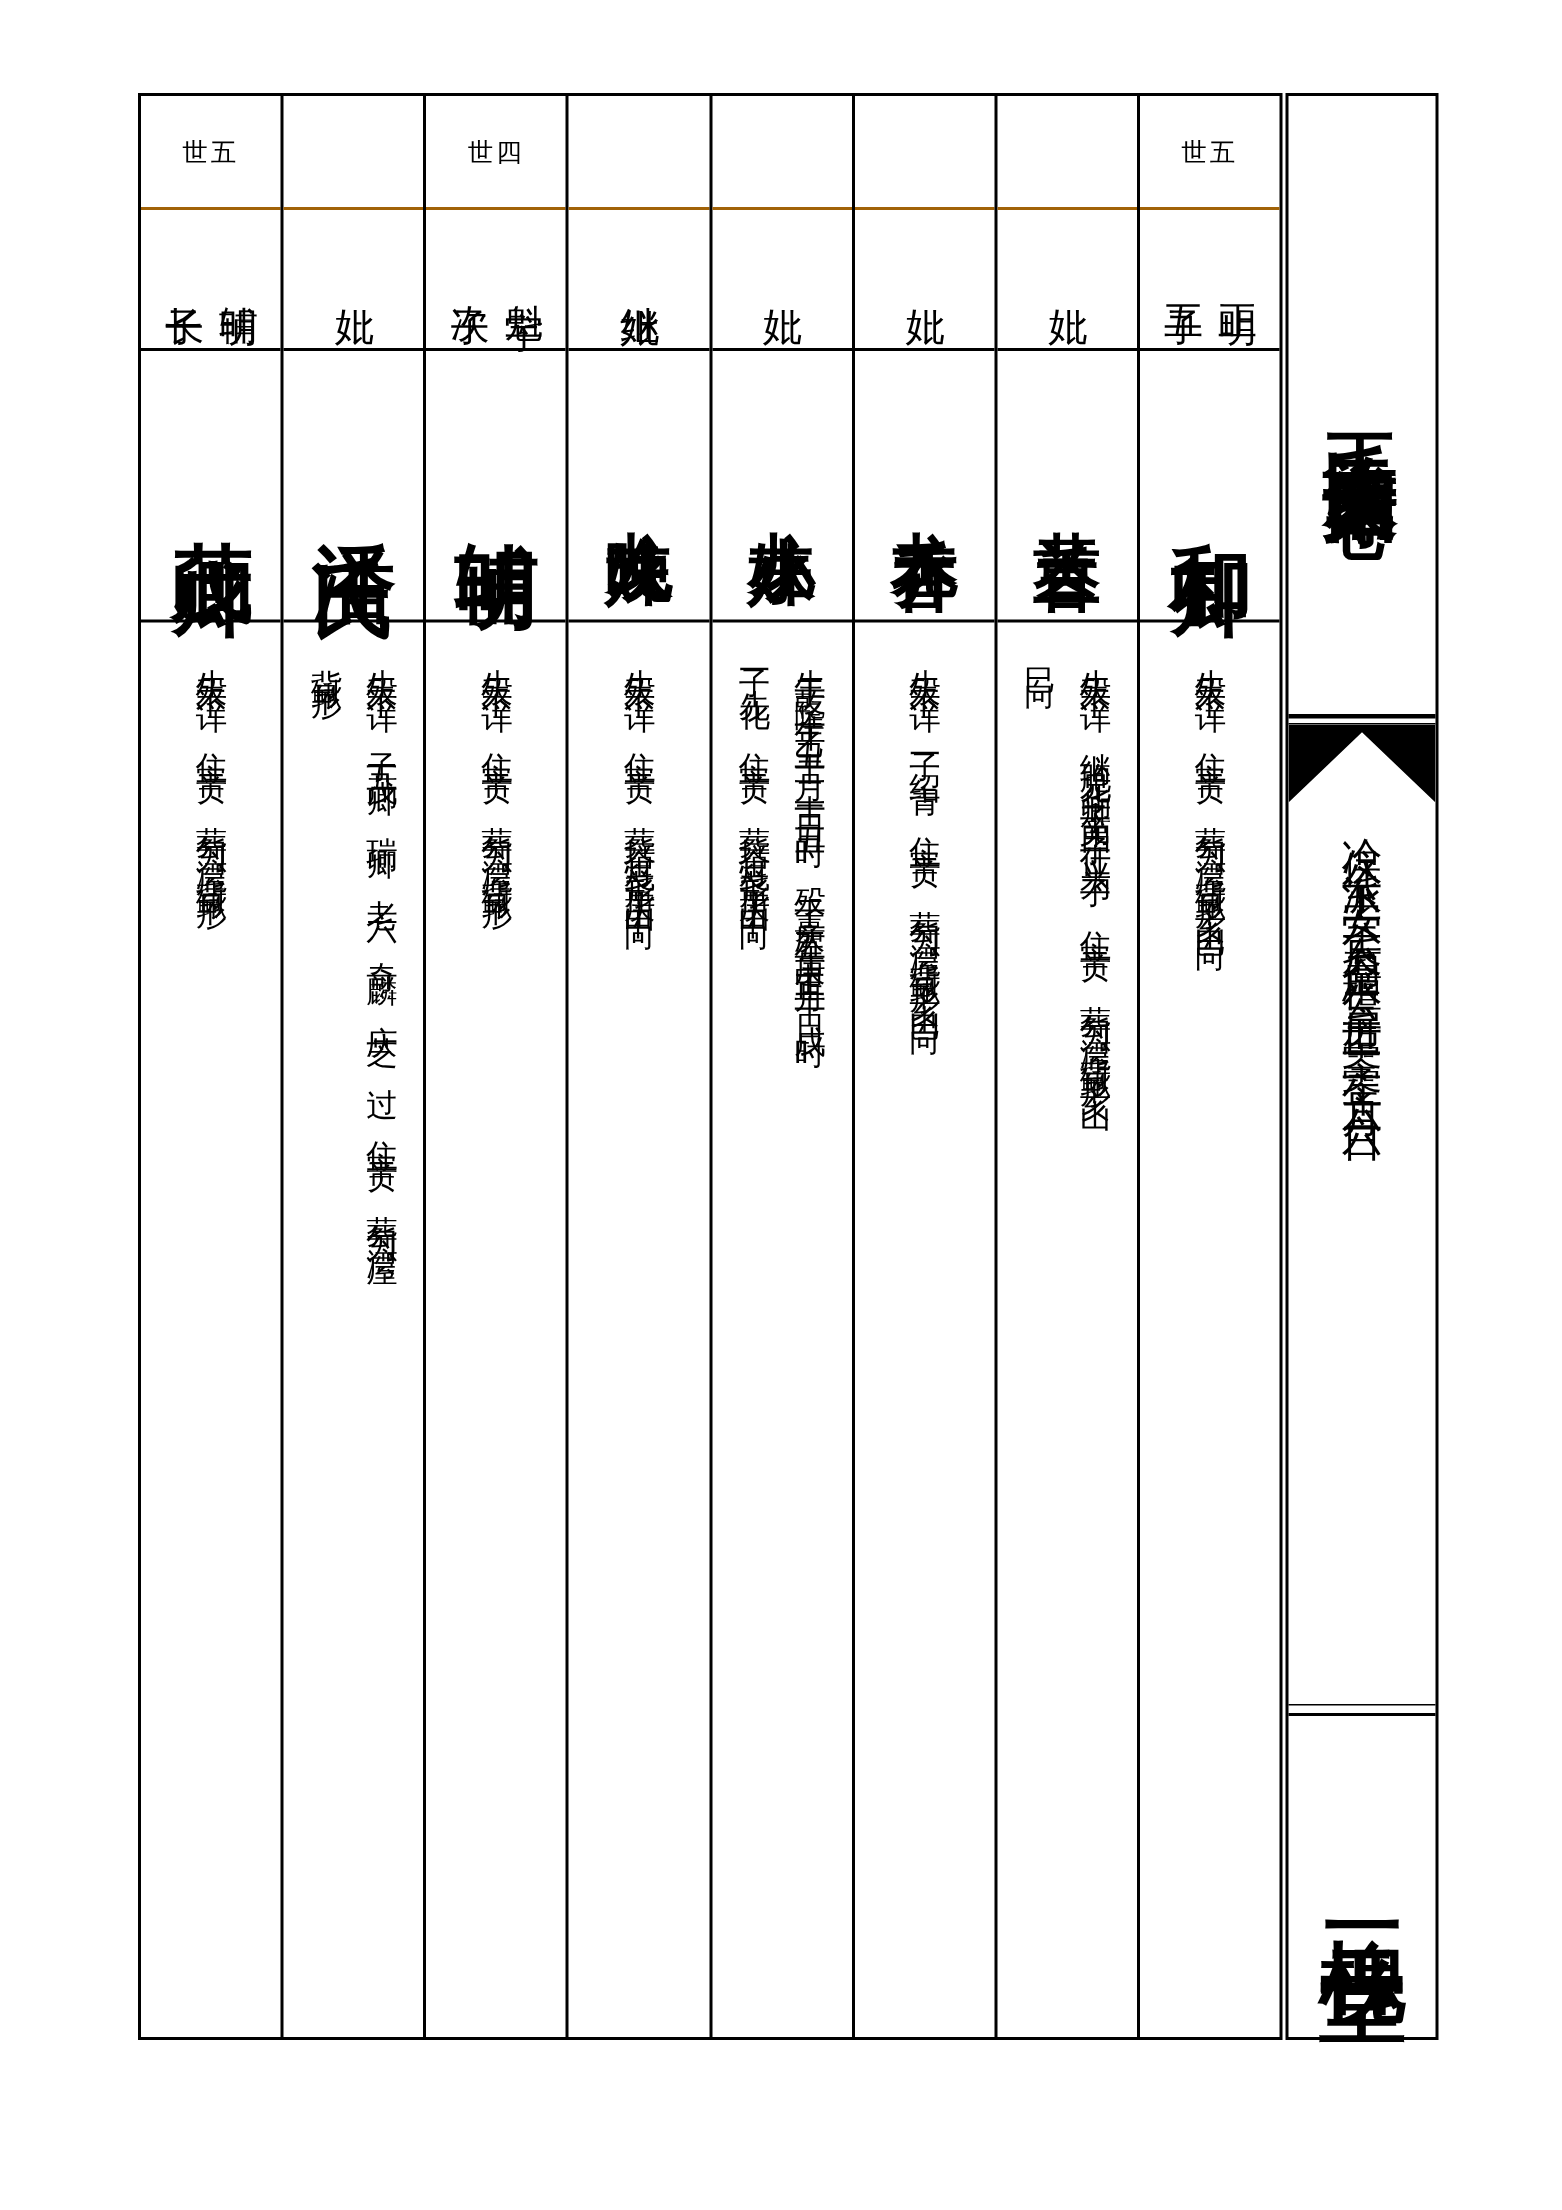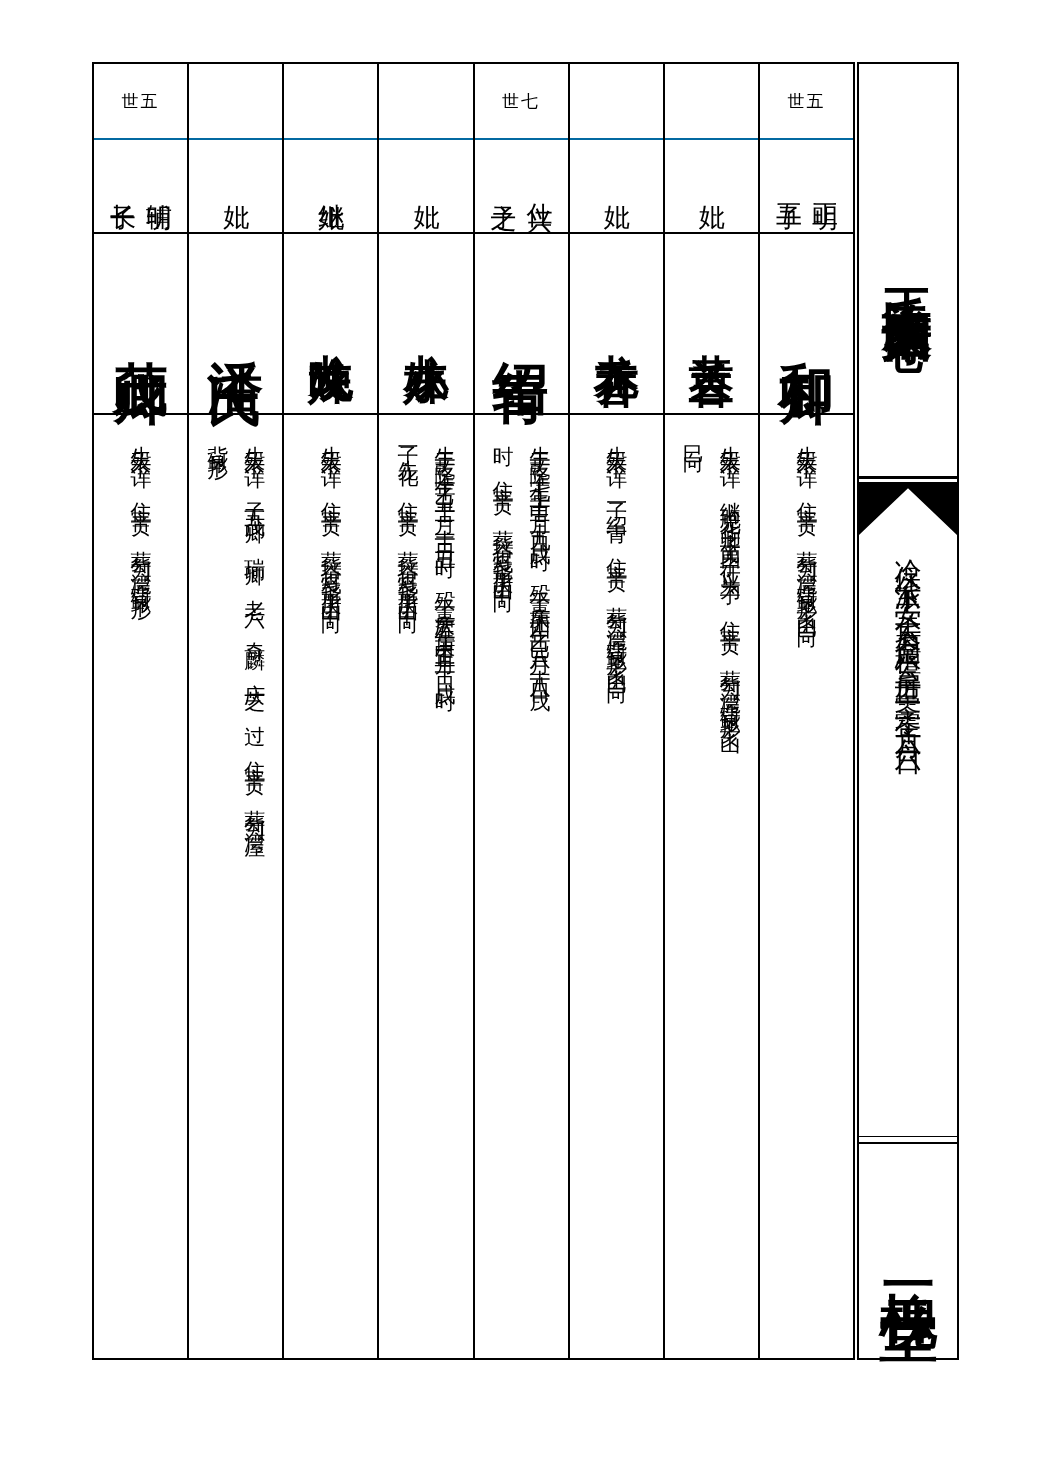--- a/index.html
+++ b/index.html
@@ -10,21 +10,21 @@
   
   .main-table{
     position:absolute;left:92px;top:62px;width:763px;height:1298px;
     border:2px solid #000;box-sizing:border-box;
     display:flex;flex-direction:row-reverse;background:#fff;
   }
   .col{flex:1 1 0;display:flex;flex-direction:column;border-left:2px solid #000;box-sizing:border-box;min-width:0;}
   .col:last-child{border-left:none;}
   .cell{box-sizing:border-box;}
   .cell.gen{
-    height:76px;border-bottom:2px solid #0369a1;
+    height:76px;border-bottom:2px solid #a16207;
     display:flex;align-items:center;justify-content:center;
     font-size:17px;letter-spacing:2px;
   }
   .cell.rel{
     height:94px;border-bottom:2px solid #000;
     writing-mode:vertical-rl;white-space:pre-line;
     display:flex;align-items:center;justify-content:center;
     font-size:26px;letter-spacing:3px;line-height:36px;
   }
   .cell.name{
@@ -93,44 +93,43 @@
   </div>
 
 
   <div class="col">
     <div class="cell gen"></div>
     <div class="cell rel">妣</div>
     <div class="cell name small">龙乔香</div>
     <div class="cell detail">生殁不详　子一绍青　住宰贡　葬勾刀湾屋背鳅形亥山巳向</div>
   </div>
 
-  <div class="col">
-    <div class="cell gen">世七</div>
-    <div class="cell rel">仕兴
-之子</div>
-    <div class="cell name">绍青</div>
-    <div class="cell detail">生于乾隆十七年壬申二月十九日戌时　殁于嘉庆十四年乙巳八月二十八日戌
-时　住宰贡　葬培金灯盏形庚山甲向</div>
-  </div>
 
   <div class="col">
     <div class="cell gen"></div>
     <div class="cell rel">妣</div>
     <div class="cell name small">龙小妹</div>
     <div class="cell detail">生于乾隆十年乙丑十二月二十三日丑时　殁于嘉庆五年庚申正月十一日戌时
 子一先化　住宰贡　葬培金灯盏形庚山甲向</div>
   </div>
 
   <div class="col">
     <div class="cell gen"></div>
     <div class="cell rel">继妣</div>
     <div class="cell name small">龙晚妹</div>
     <div class="cell detail">生殁不详　住宰贡　葬培金灯盏形庚山甲向</div>
   </div>
 
+  <div class="col">
+    <div class="cell gen">世四</div>
+    <div class="cell rel">魁宇
+次子</div>
+    <div class="cell name">辅明</div>
+    <div class="cell detail">生殁不详　住宰贡　葬勾刀湾屋背鳅形</div>
+  </div>
 
   <div class="col">
     <div class="cell gen"></div>
     <div class="cell rel">妣</div>
     <div class="cell name">潘氏</div>
     <div class="cell detail">生殁不详　子五茂卿　瑞卿　老六　奇麟　庆芝　过　住宰贡　葬勾刀湾屋
 背鳅形</div>
   </div>
 
   <div class="col">

